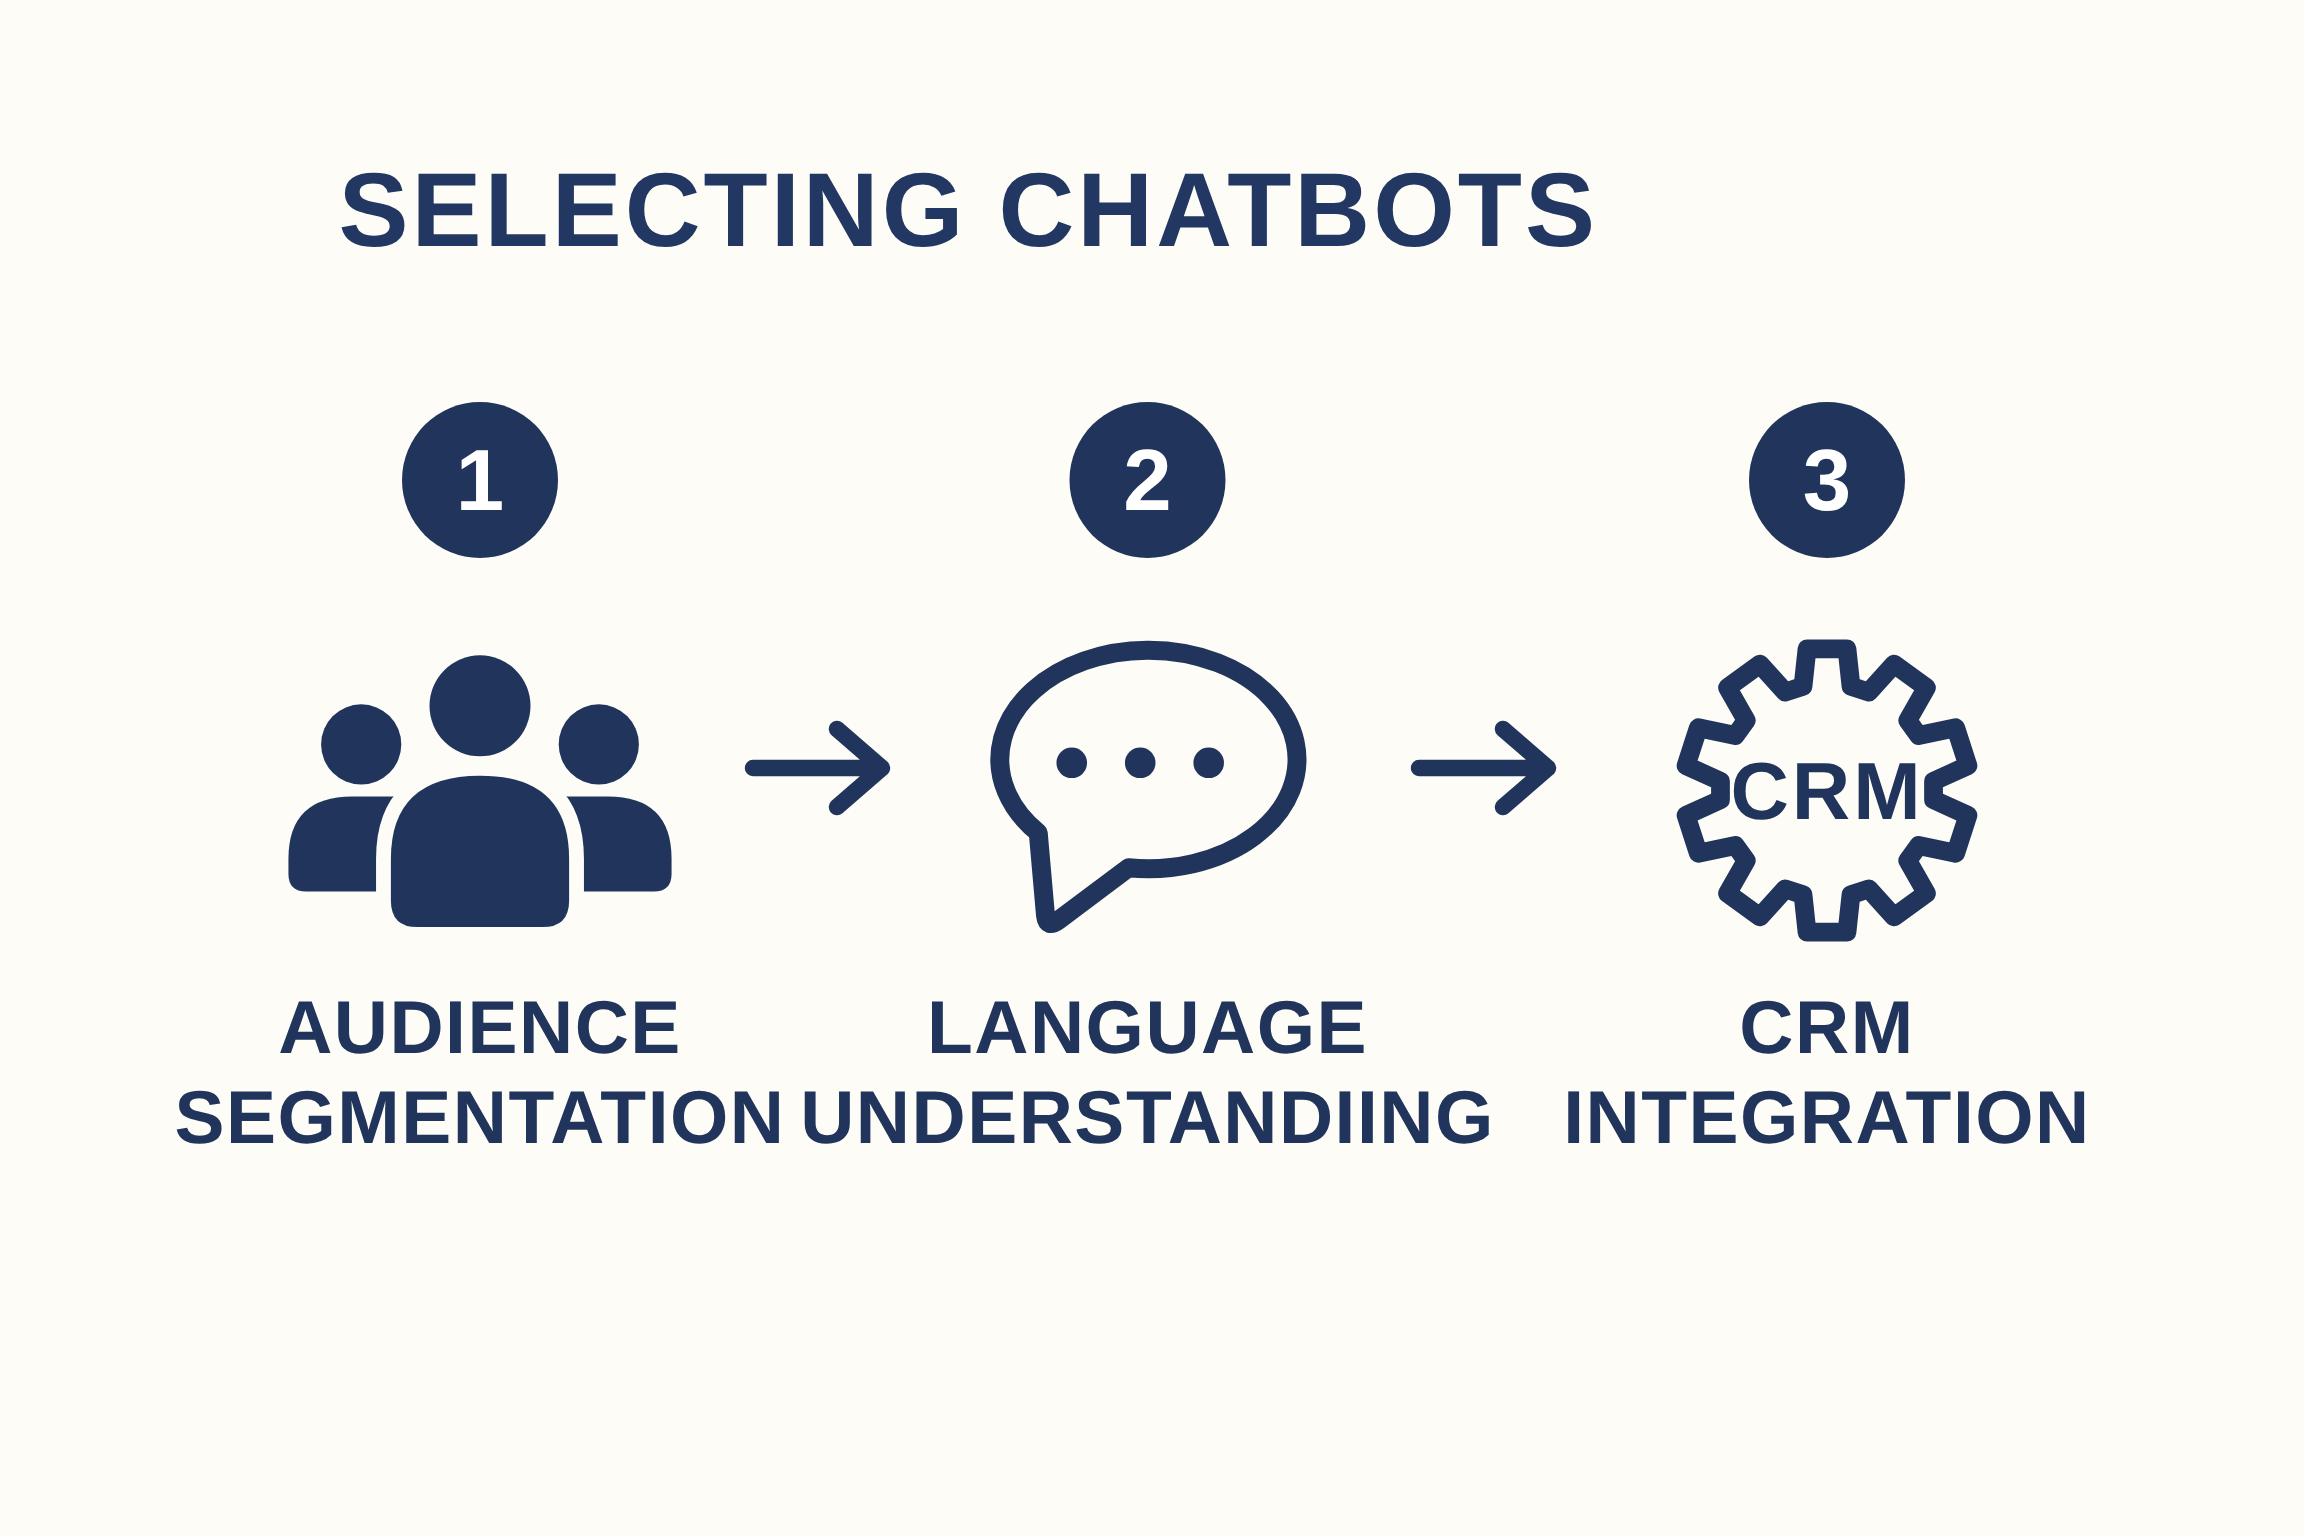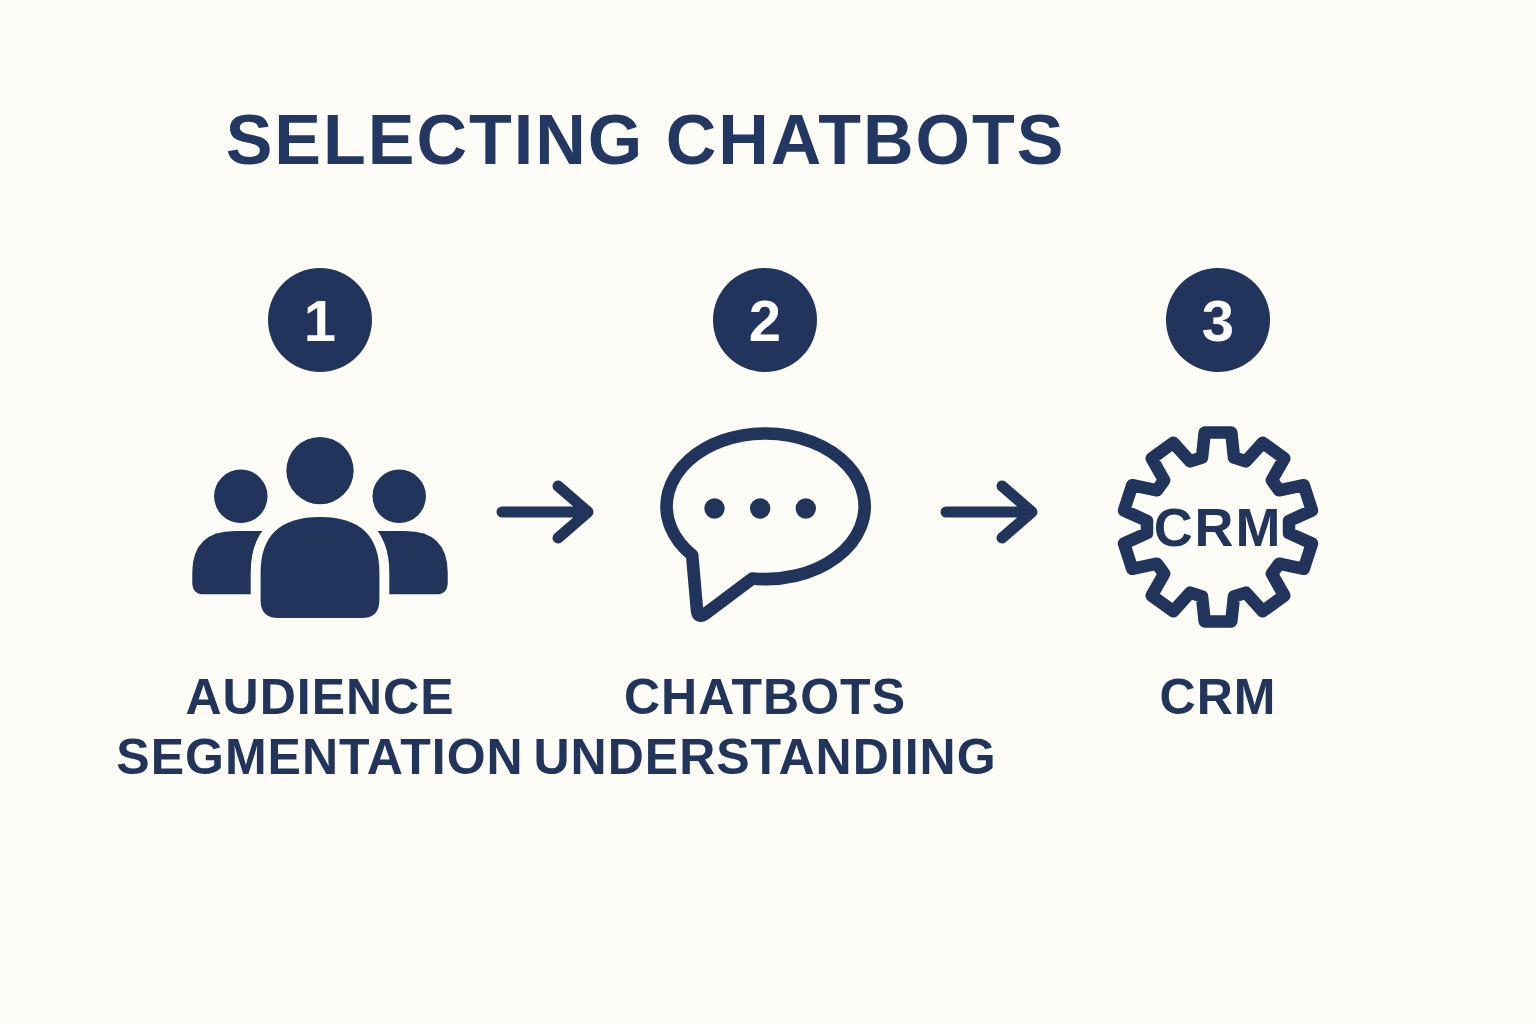--- a/index.html
+++ b/index.html
@@ -43,21 +43,21 @@
     font-weight: bold;
   }
   .icon-box {
     margin-top: 42px;
     height: 225px;
     display: flex;
     align-items: center;
     justify-content: center;
   }
   .label {
-    margin-top: 28px;
+    margin-top: 16px;
     text-align: center;
     color: #20345C;
     font-size: 50px;
     font-weight: bold;
     letter-spacing: 1px;
     line-height: 60px;
     white-space: nowrap;
   }
   .arrow {
     position: absolute;
@@ -110,21 +110,21 @@
     </div>
     <div class="icon-box">
       <svg width="224" height="202" viewBox="0 0 230 208">
         <path d="M40,133 A102,75 0 1 1 102,157 L54,193 Q46,199 45,190 Z" fill="none" stroke="#20345C" stroke-width="13" stroke-linecap="round" stroke-linejoin="round"></path>
         <circle cx="63" cy="85" r="10.5" fill="#20345C"></circle>
         <circle cx="110" cy="85" r="10.5" fill="#20345C"></circle>
         <circle cx="157" cy="85" r="10.5" fill="#20345C"></circle>
       </svg>
     </div>
     <div class="label">
-      <div>CHATBOTS</div>
+      <div>LANGUAGE</div>
       <div>UNDERSTANDIING</div>
     </div>
   </div>
 
   <svg class="arrow arrow-2" width="104" height="64" viewBox="0 0 104 64">
     <path d="M6,32 L88,32 M62,6 L92,32 L62,58" fill="none" stroke="#20345C" stroke-width="11" stroke-linecap="round" stroke-linejoin="round"></path>
   </svg>
 
   <div class="step-column col-3">
     <div class="num-circle">
@@ -140,16 +140,17 @@
                  L126.6,182.1 L123.8,208 L96.2,208 L93.4,182.1
                  L81.1,178.1 L63.6,197.4 L41.2,181.2 L54.1,158.5
                  L46.6,148.1 L21,153.4 L12.5,127.2 L36.3,116.4
                  L36.3,103.6 L12.5,92.8 L21,66.6 L46.6,71.9
                  L54.1,61.5 L41.2,38.8 L63.6,22.6 L81.1,41.9 Z" fill="none" stroke="#20345C" stroke-width="13" stroke-linejoin="round"></path>
         <text x="110" y="130" text-anchor="middle" font-size="56" font-weight="bold" letter-spacing="2" fill="#20345C" font-family="Liberation Sans, sans-serif">CRM</text>
       </svg>
     </div>
     <div class="label">
       <div>CRM</div>
+      <div>INTEGRATION</div>
     </div>
   </div>
 
 </div>
 
 </body></html>

